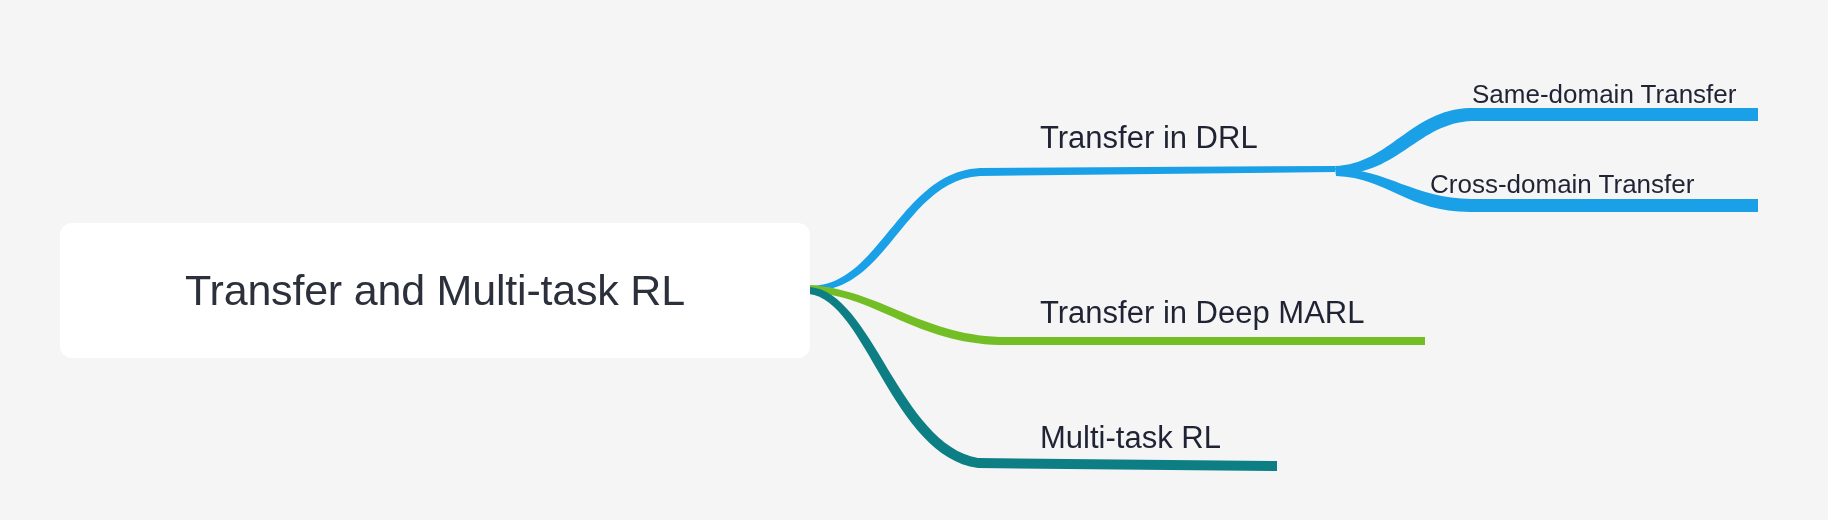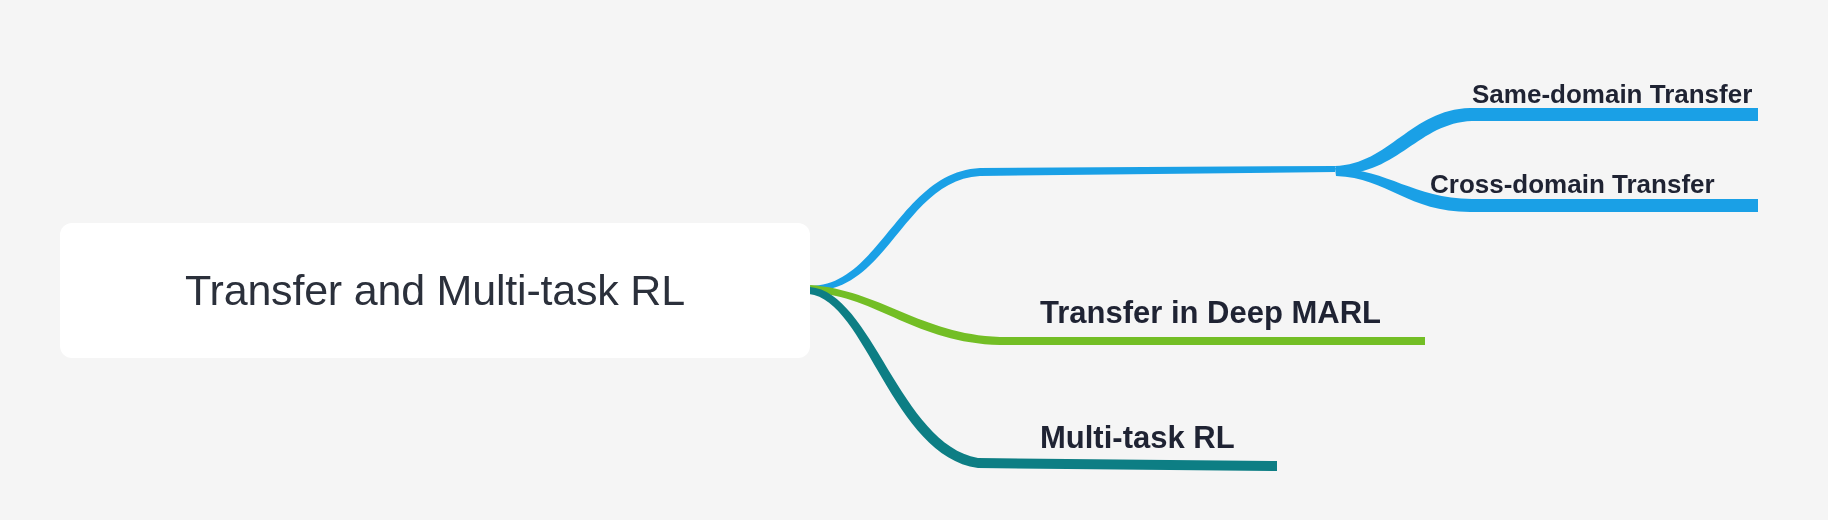--- a/index.html
+++ b/index.html
@@ -43,21 +43,21 @@
     font-size: 43px;
     font-weight: 400;
     color: #2b303b;
     letter-spacing: -0.2px;
     white-space: nowrap;
     text-align: right;
   }
   .node-label {
     position: absolute;
     font-size: 31px;
-    font-weight: 700;
+    font-weight: 400;
     color: #1f2333;
     white-space: nowrap;
     line-height: 1;
   }
   .node-label.sub {
     font-size: 26px;
     color: #1f2333;
   }
   #label-transfer-drl {
     left: 1040px;
@@ -125,20 +125,21 @@
              L 1277 471
              L 978 468
              C 892 456, 866 300, 809 294
              Z" fill="#0d7e84" stroke="none"></path>
   </svg>
 
   <div class="root-node">
     <span class="root-label">Transfer and Multi-task RL</span>
   </div>
 
+  <span class="node-label" id="label-transfer-drl">Transfer in DRL</span>
 
   <span class="node-label" id="label-multitask-rl">Multi-task RL</span>
 
   <span class="node-label" id="label-transfer-marl">Transfer in Deep MARL</span>
 
   <span class="node-label sub" id="label-same-domain">Same-domain Transfer</span>
 
   <span class="node-label sub" id="label-cross-domain">Cross-domain Transfer</span>
 
 </div>

